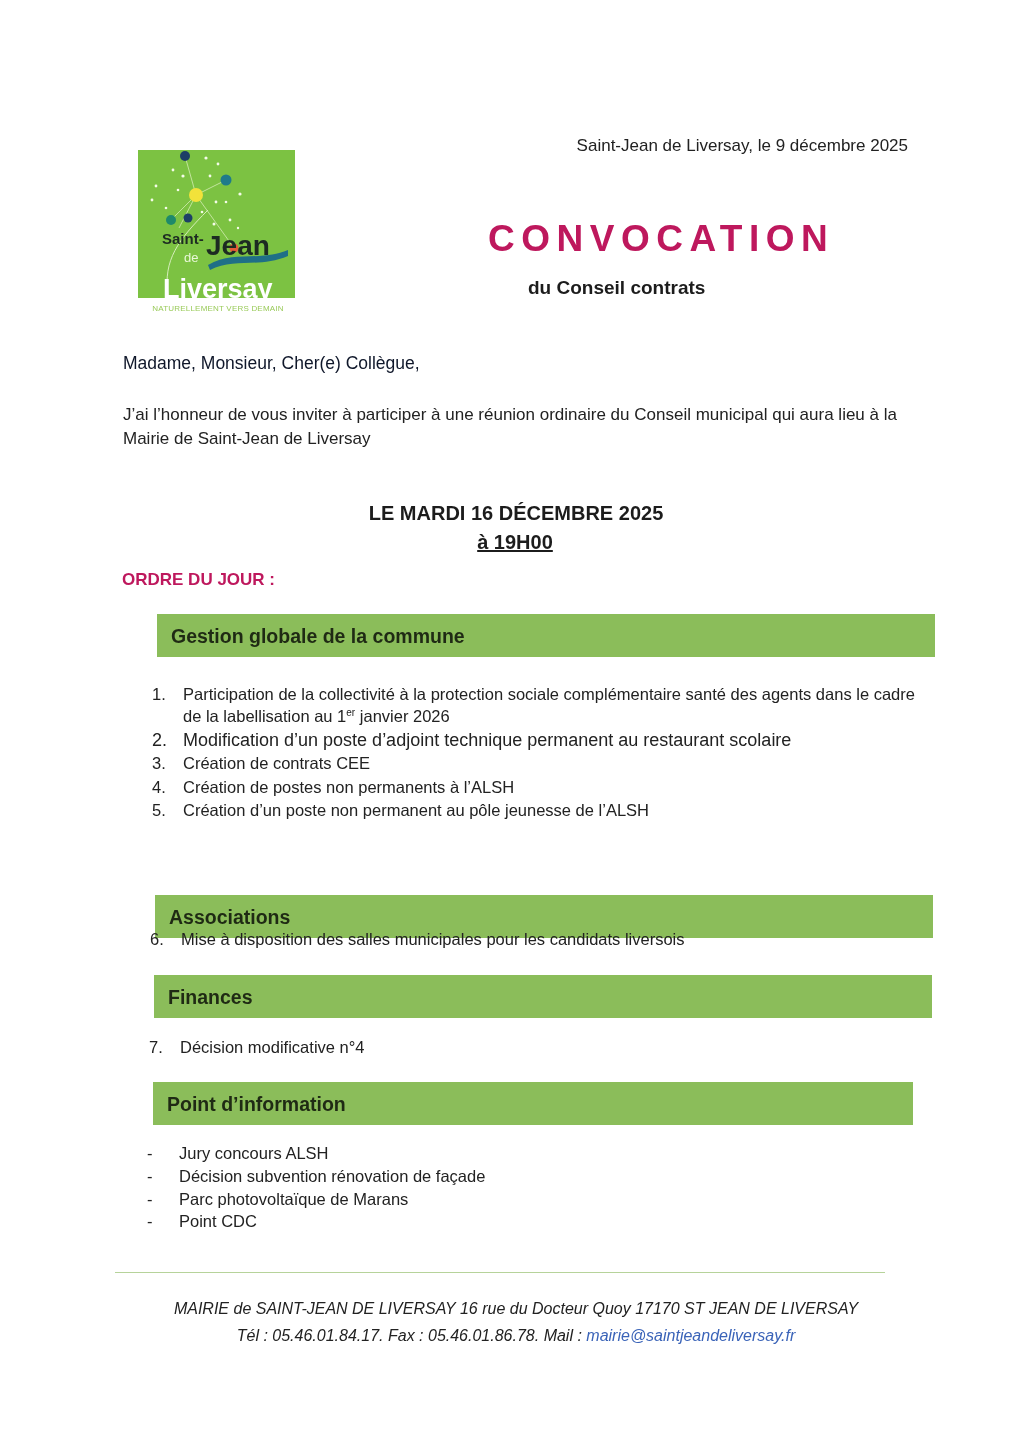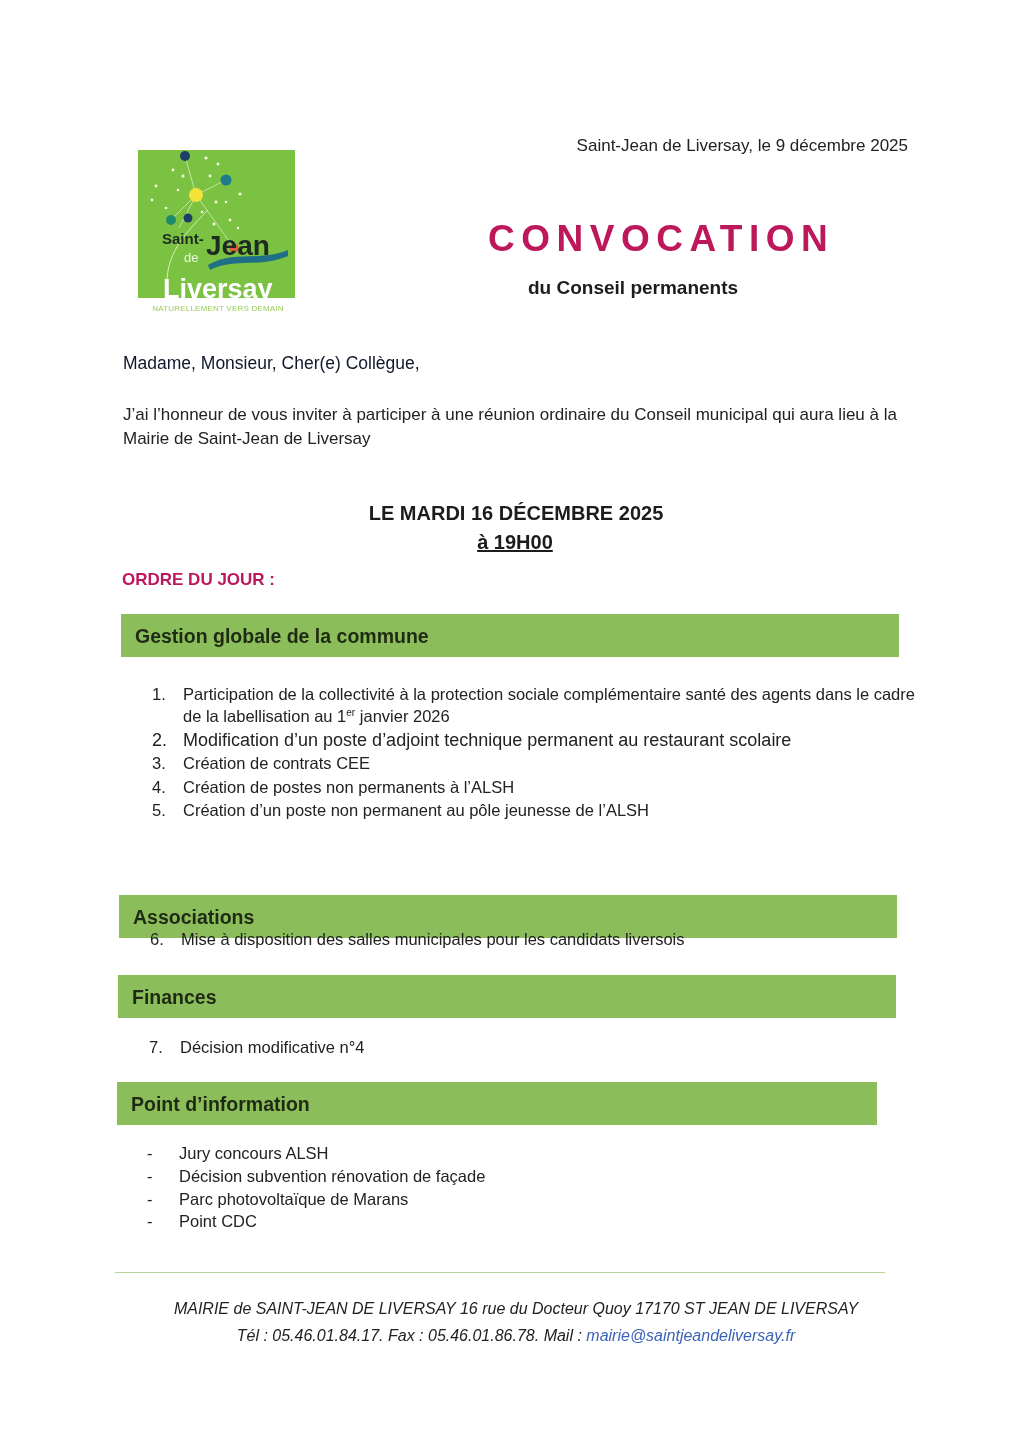--- a/index.html
+++ b/index.html
@@ -16,21 +16,21 @@
   .title { left: 488px; top: 208px; font-size: 37px; font-weight: bold; letter-spacing: 6.5px; color: #be185d; margin-top: 10px; }
   .subtitle { left: 528px; top: 277px; font-size: 19px; font-weight: bold; color: #1c1c1c; }
 
   .salutation { left: 123px; top: 353px; font-size: 17.5px; color: #0f172a; }
   .intro { left: 123px; top: 403px; width: 800px; font-size: 17px; line-height: 24px; color: #222; }
 
   .meeting-date { left: 0; width: 1024px; top: 502px; text-align: center; font-size: 20px; font-weight: bold; color: #1c1c1c; padding-left: 4px; }
   .meeting-time { left: 0; width: 1024px; top: 531px; text-align: center; font-size: 20px; font-weight: bold; color: #1c1c1c; text-decoration: underline; padding-left: 3px; }
   .agenda-label { left: 122px; top: 570px; font-size: 17px; font-weight: bold; color: #be185d; }
 
-  .section-bar { background: #8bbd5a; height: 43px; }
+  .section-bar { background: #8bbd5a; height: 43px; margin-left: 36px; }
   .section-bar span { position: absolute; left: 14px; top: 11px; font-size: 19.5px; font-weight: bold; color: #1f2a14; }
 
   .bar1 { left: 121px; top: 614px; width: 778px; }
   .bar2 { left: 119px; top: 895px; width: 778px; }
   .bar3 { left: 118px; top: 975px; width: 778px; }
   .bar4 { left: 117px; top: 1082px; width: 760px; }
 
   .item { font-size: 16.5px; color: #222; line-height: 22px; }
   .item .num { position: absolute; left: 0; }
   .item .txt { position: absolute; left: 31px; width: 740px; }
@@ -88,21 +88,21 @@
   </svg>
   <div class="abs" style="left:24px; top:80px; font-size:15px; font-weight:bold; color:#1d2b22;">Saint-</div>
   <div class="abs" style="left:68px; top:80px; font-size:28px; font-weight:bold; color:#1d2b22;">Jean</div>
   <div class="abs" style="left:46px; top:100px; font-size:13px; color:#e9f7d8;">de</div>
   <div class="abs" style="left:25px; top:112px; font-size:27px; font-weight:bold; color:#ffffff;margin-top:12px;">Liversay</div>
 </div>
 <div class="abs logo-tagline">NATURELLEMENT VERS DEMAIN</div>
 
 <div class="abs place-date">Saint-Jean de Liversay, le 9 décembre 2025</div>
 <div class="abs title">CONVOCATION</div>
-<div class="abs subtitle">du Conseil permanents</div>
+<div class="abs subtitle">du Conseil contrats</div>
 
 <div class="abs salutation">Madame, Monsieur, Cher(e) Collègue,</div>
 <div class="abs intro">J’ai l’honneur de vous inviter à participer à une réunion ordinaire du Conseil municipal qui aura lieu à la Mairie de Saint-Jean de Liversay</div>
 
 <div class="abs meeting-date">LE MARDI 16 DÉCEMBRE 2025</div>
 <div class="abs meeting-time">à 19H00</div>
 <div class="abs agenda-label">ORDRE DU JOUR :</div>
 
 <div class="abs section-bar bar1">
   <span>Gestion globale de la commune</span>

